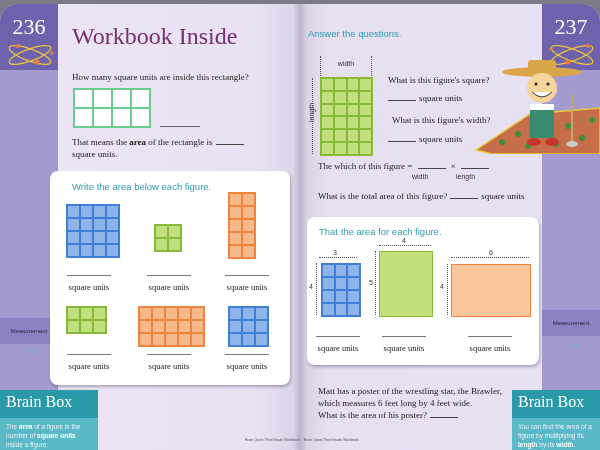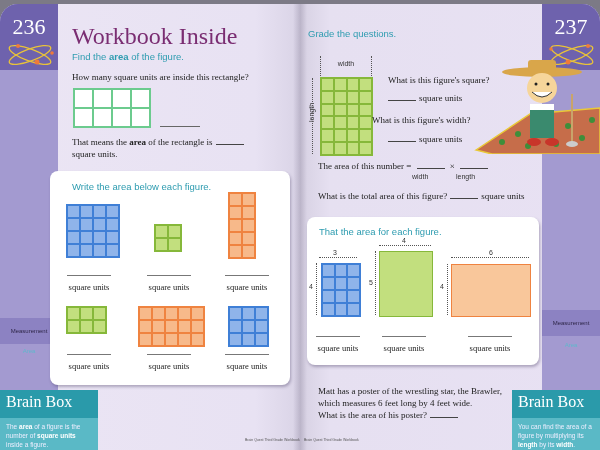--- a/index.html
+++ b/index.html
@@ -51,21 +51,20 @@
           <circle cx="31" cy="22" r="2.5" fill="#ef7a3a"></circle>
           <circle cx="12" cy="6" r="2" fill="#ef7a3a"></circle>
           <circle cx="46" cy="13" r="1.8" fill="#ef7a3a"></circle>
         </svg>
       </div>
       <div class="tab-measure">Measurement</div>
       <div class="tab-area">Area</div>
     </div>
 
     <div class="title">Workbook Inside</div>
-    <div class="instr" style="left:72px;top:47px;"><span>Find the </span><b>area</b><span> of the figure.</span></div>
 
     <div class="q" style="left:72px;top:68px;">How many square units are inside this rectangle?</div>
 
     <div class="grid" id="rect-grid" style="left:73px;top:84px;width:76px;height:38px;grid-template-columns:repeat(4,1fr);grid-template-rows:repeat(2,1fr);border:1px solid #6ccb8e;background:#fff;">
         <span style="border: 0.5px solid rgb(108, 203, 142);"></span>
         <span style="border: 0.5px solid rgb(108, 203, 142);"></span>
         <span style="border: 0.5px solid rgb(108, 203, 142);"></span>
         <span style="border: 0.5px solid rgb(108, 203, 142);"></span>
         <span style="border: 0.5px solid rgb(108, 203, 142);"></span>
         <span style="border: 0.5px solid rgb(108, 203, 142);"></span>
@@ -176,21 +175,21 @@
           <ellipse cx="24" cy="15" rx="22" ry="6" fill="none" stroke="#e8c23a" stroke-width="1.3" transform="rotate(-20 24 15)"></ellipse>
           <circle cx="20" cy="22" r="2.5" fill="#ef7a3a"></circle>
           <circle cx="40" cy="6" r="2" fill="#ef7a3a"></circle>
           <circle cx="3" cy="9" r="1.8" fill="#ef7a3a"></circle>
         </svg>
       </div>
       <div class="tab-measure" style="top:306px;">Measurement</div>
       <div class="tab-area" style="top:338px;">Area</div>
     </div>
 
-    <div class="instr" style="left:8px;top:24px;">Grade the questions.</div>
+    <div class="instr" style="left:8px;top:24px;">Answer the questions.</div>
 
     <div class="dash-v" style="left:20px;top:52px;height:20px;"></div>
     <div class="dash-v" style="left:71px;top:52px;height:20px;"></div>
     <div class="dim" style="left:20px;top:56px;width:52px;text-align:center;">width</div>
     <div class="dim" style="left:2px;top:96px;transform:rotate(-90deg);transform-origin:left top;left:8px;top:118px;">length</div>
     <div class="dash-v" style="left:12px;top:74px;height:76px;"></div>
     <div id="rf-main" class="grid" style="left: 20px; top: 73px; width: 51px; height: 77px; grid-template-columns: repeat(4, 1fr); grid-template-rows: repeat(6, 1fr); background: rgb(194, 223, 126); border: 1px solid rgb(134, 184, 58);">
         <span style="border: 0.5px solid rgb(134, 184, 58);"></span>
         <span style="border: 0.5px solid rgb(134, 184, 58);"></span>
         <span style="border: 0.5px solid rgb(134, 184, 58);"></span>
@@ -212,21 +211,21 @@
         <span style="border: 0.5px solid rgb(134, 184, 58);"></span>
         <span style="border: 0.5px solid rgb(134, 184, 58);"></span>
         <span style="border: 0.5px solid rgb(134, 184, 58);"></span>
         <span style="border: 0.5px solid rgb(134, 184, 58);"></span>
         <span style="border: 0.5px solid rgb(134, 184, 58);"></span>
         <span style="border: 0.5px solid rgb(134, 184, 58);"></span>
       </div>
 
     <div class="q" style="left:88px;top:71px;">What is this figure's square?</div>
     <div class="q" style="left:88px;top:89px;"><span class="blank" style="margin-left:0;"></span><span>square units</span></div>
-    <div class="q" style="left:72px;top:111px;">What is this figure's width?</div>
+    <div class="q" style="left:92px;top:111px;">What is this figure's width?</div>
     <div class="q" style="left:88px;top:130px;"><span class="blank" style="margin-left:0;"></span><span>square units</span></div>
 
     <svg style="position:absolute;left:172px;top:50px;" width="128" height="100" viewBox="0 0 128 100">
       <polygon points="4,96 58,60 128,54 128,100 20,100" fill="#c66d4a" stroke="#e9c938" stroke-width="1.5"></polygon>
       <g fill="#3f8e3a">
         <circle cx="30" cy="88" r="3"></circle>
           <circle cx="46" cy="80" r="3"></circle>
           <circle cx="64" cy="70" r="3"></circle>
         <circle cx="96" cy="72" r="3"></circle>
           <circle cx="110" cy="84" r="3"></circle>
@@ -241,21 +240,21 @@
       <circle cx="64" cy="30" r="1.5" fill="#222"></circle>
         <circle cx="76" cy="30" r="1.5" fill="#222"></circle>
       <rect x="58" y="50" width="24" height="8" fill="#fff"></rect>
       <rect x="58" y="56" width="24" height="28" fill="#3a8a6e"></rect>
       <ellipse cx="62" cy="88" rx="7" ry="4" fill="#c8352a"></ellipse>
       <ellipse cx="80" cy="88" rx="7" ry="4" fill="#c8352a"></ellipse>
       <line x1="100" y1="40" x2="100" y2="88" stroke="#c9a46a" stroke-width="2"></line>
       <ellipse cx="100" cy="90" rx="6" ry="3" fill="#ccc"></ellipse>
     </svg>
 
-    <div class="q" style="left:18px;top:157px;"><span>The area of this number =</span> <span class="blank"></span> <span>×</span> <span class="blank"></span></div>
+    <div class="q" style="left:18px;top:157px;"><span>The which of this figure =</span> <span class="blank"></span> <span>×</span> <span class="blank"></span></div>
     <div class="dim" style="left:112px;top:169px;">width</div>
     <div class="dim" style="left:156px;top:169px;">length</div>
 
     <div class="q" style="left:18px;top:187px;"><span>What is the total area of this figure?</span><span class="blank"></span><span>square units</span></div>
 
     <div class="card" style="left:7px;top:213px;width:232px;height:148px;">
       <div class="instr" style="left:12px;top:9px;">That the area for each figure.</div>
 
       <div class="dash-h" style="left:12px;top:40px;width:38px;"></div>
       <div class="dim" style="left:26px;top:32px;">3</div>

